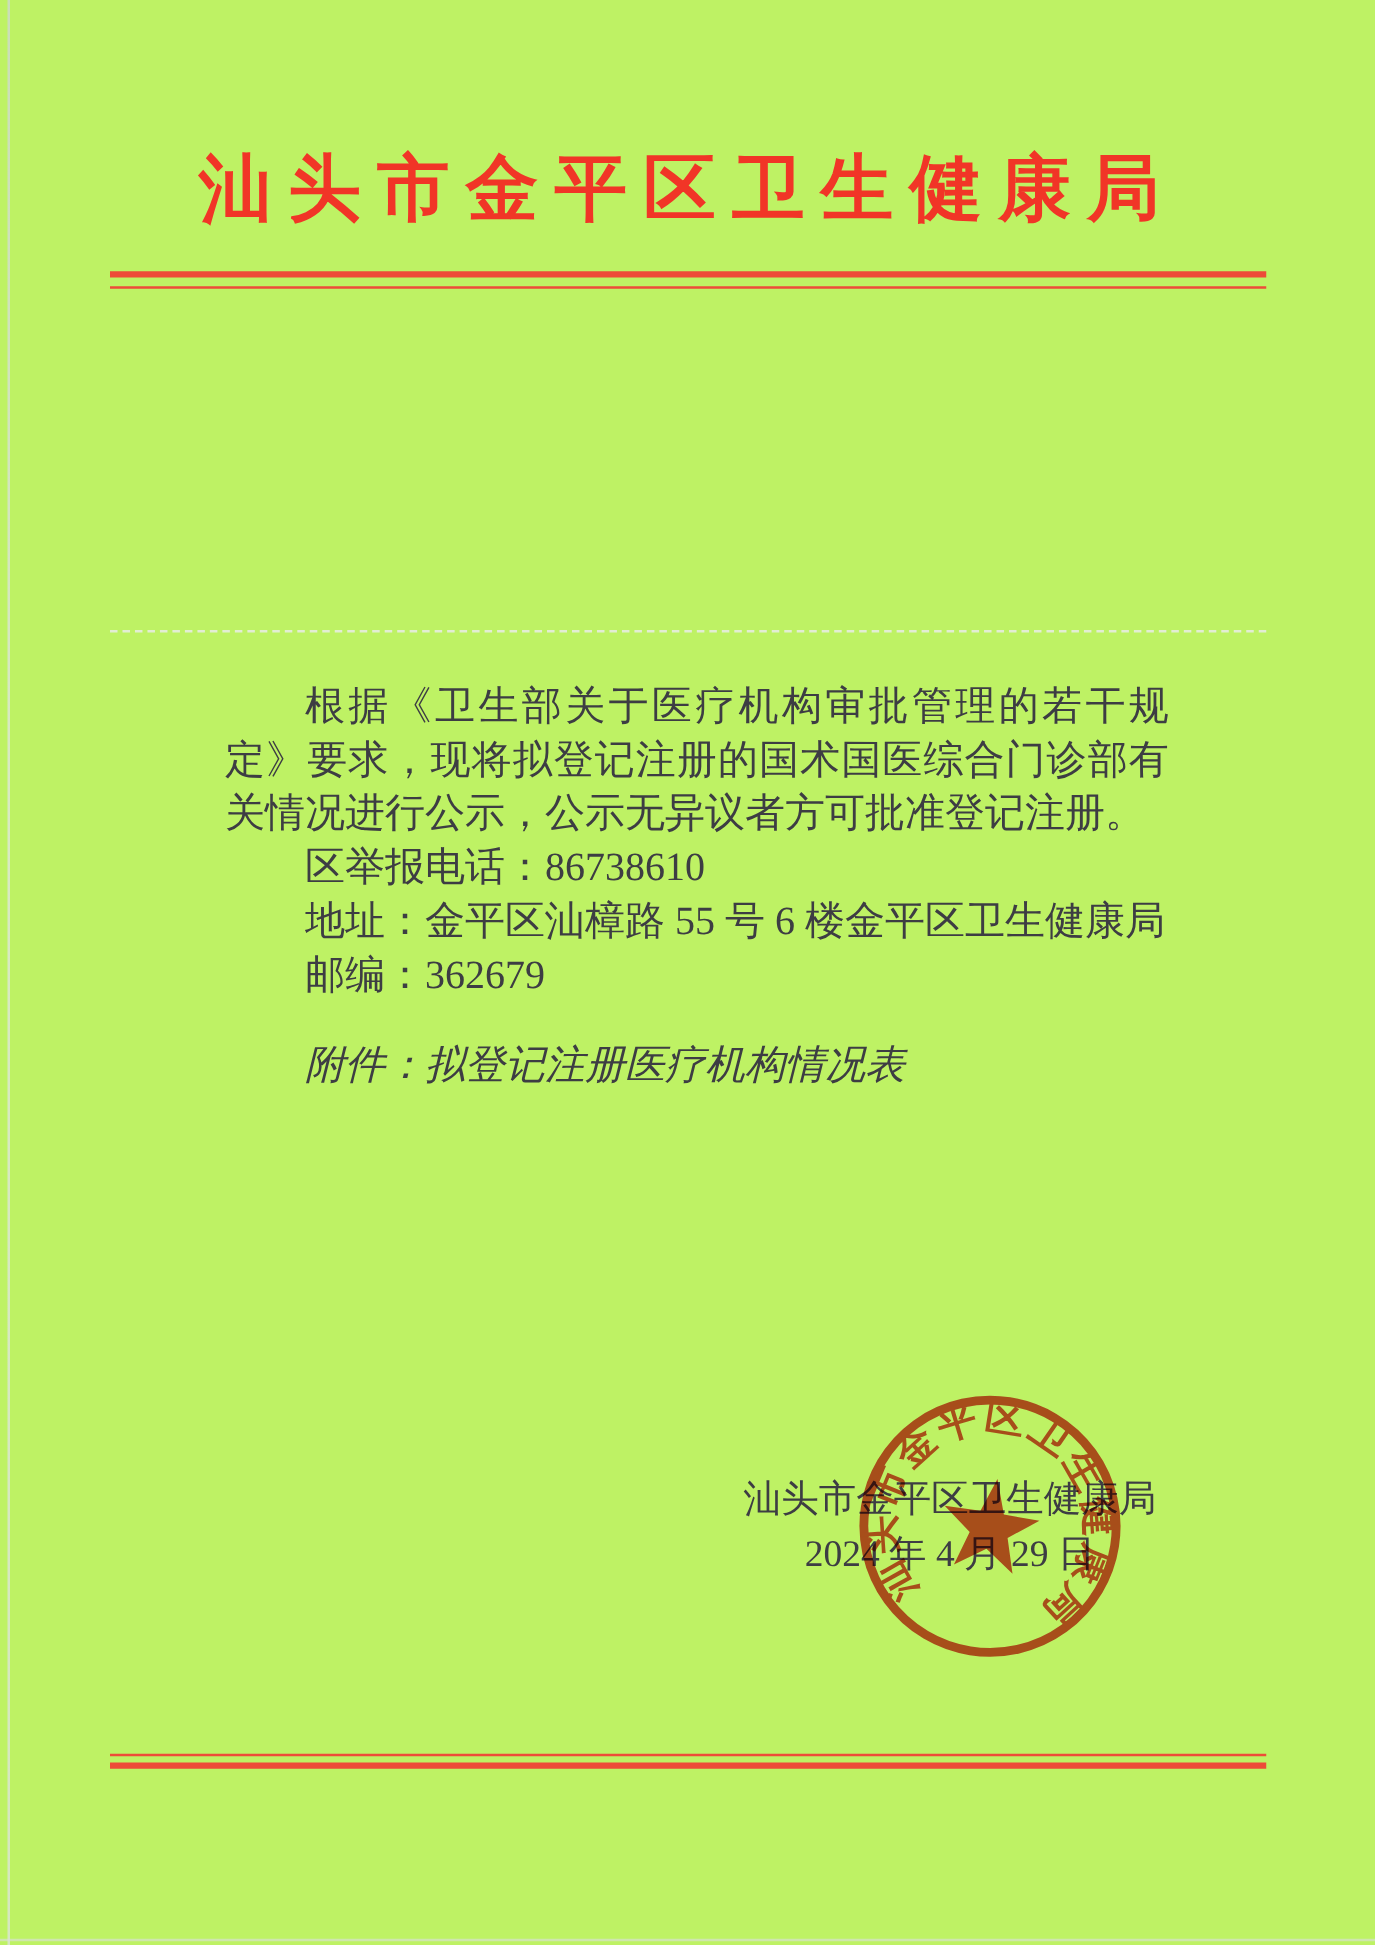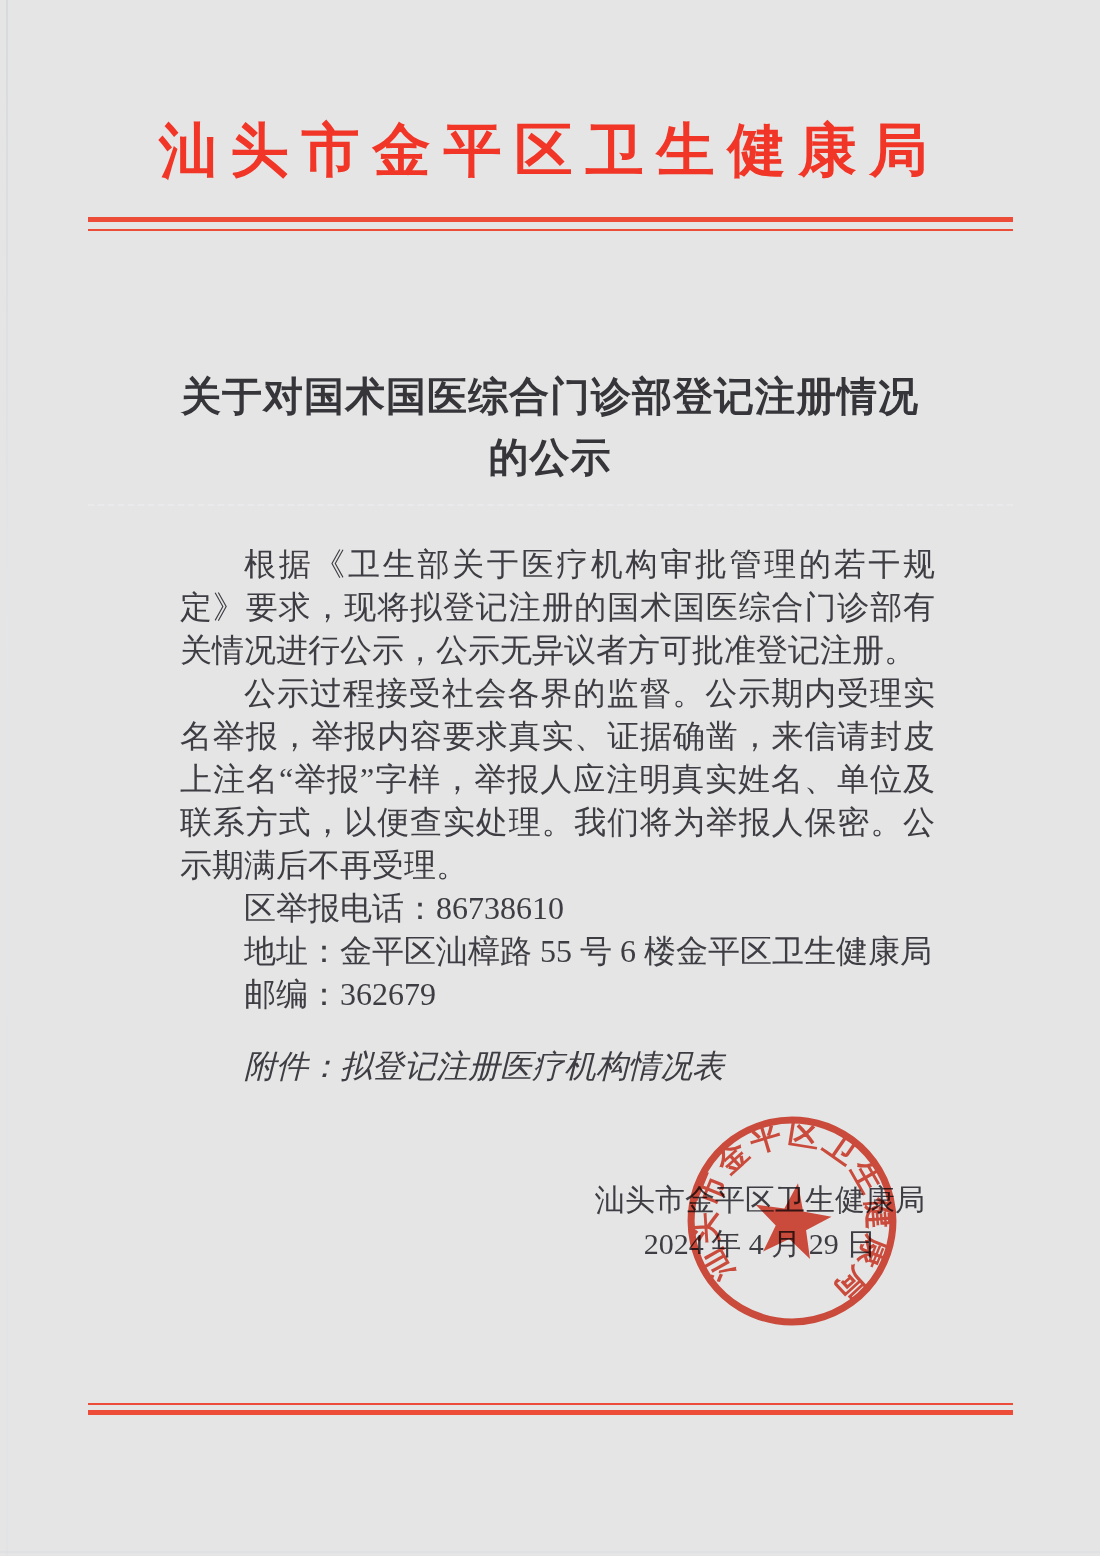--- a/index.html
+++ b/index.html
@@ -5,21 +5,21 @@
   :root{
     --header-red:#f13527;
     --rule-red:#ed4c38;
     --seal-red:#dd3a28;
     --body-ink:#3d3d43;
     --title-ink:#35353a;
   }
   *{margin:0;padding:0;box-sizing:border-box;}
   html,body{width:1100px;height:1556px;background:#ffffff;overflow:hidden;}
   .page{
-    position:relative;width:1100px;height:1556px;background:#e5e5e5;
+    position:relative;width:1100px;height:1556px;background:#bef264;
     font-family:"Liberation Serif","DejaVu Serif",serif;
   }
   
   .edge-left{position:absolute;left:6px;top:0;width:2px;height:1556px;
     background:linear-gradient(#cfd6da,#e3e7ea 40%,#dfe3e6);opacity:.7;}
   .edge-bottom{position:absolute;left:0;top:1551px;width:1100px;height:2px;
     background:#dadddf;opacity:.6;}
   .artifact-dashes{position:absolute;left:88px;top:504px;width:925px;height:0;
     border-top:2px dashed #ececef;opacity:.8;}
 
@@ -71,28 +71,23 @@
 <div class="page">
 
   <div class="edge-left"></div>
   <div class="edge-bottom"></div>
   <div class="artifact-dashes"></div>
 
   <div class="org-header">汕头市金平区卫生健康局</div>
   <div class="rule rule-top-thick"></div>
   <div class="rule rule-top-thin"></div>
 
-  <div class="doc-title">
-    <div>关于对国术国医综合门诊部登记注册情况</div>
-    <div>的公示</div>
-  </div>
 
   <div class="body-text">
     <p>根据《卫生部关于医疗机构审批管理的若干规定》要求，现将拟登记注册的国术国医综合门诊部有关情况进行公示，公示无异议者方可批准登记注册。</p>
-    <p>公示过程接受社会各界的监督。公示期内受理实名举报，举报内容要求真实、证据确凿，来信请封皮上注名“举报”字样，举报人应注明真实姓名、单位及联系方式，以便查实处理。我们将为举报人保密。公示期满后不再受理。</p>
     <p>区举报电话：86738610</p>
     <p>地址：金平区汕樟路 55 号 6 楼金平区卫生健康局</p>
     <p>邮编：362679</p>
     <p class="attachment-line">附件：拟登记注册医疗机构情况表</p>
   </div>
 
   <div class="signature">
     <div>汕头市金平区卫生健康局</div>
     <div>2024 年 4 月 29 日</div>
   </div>

